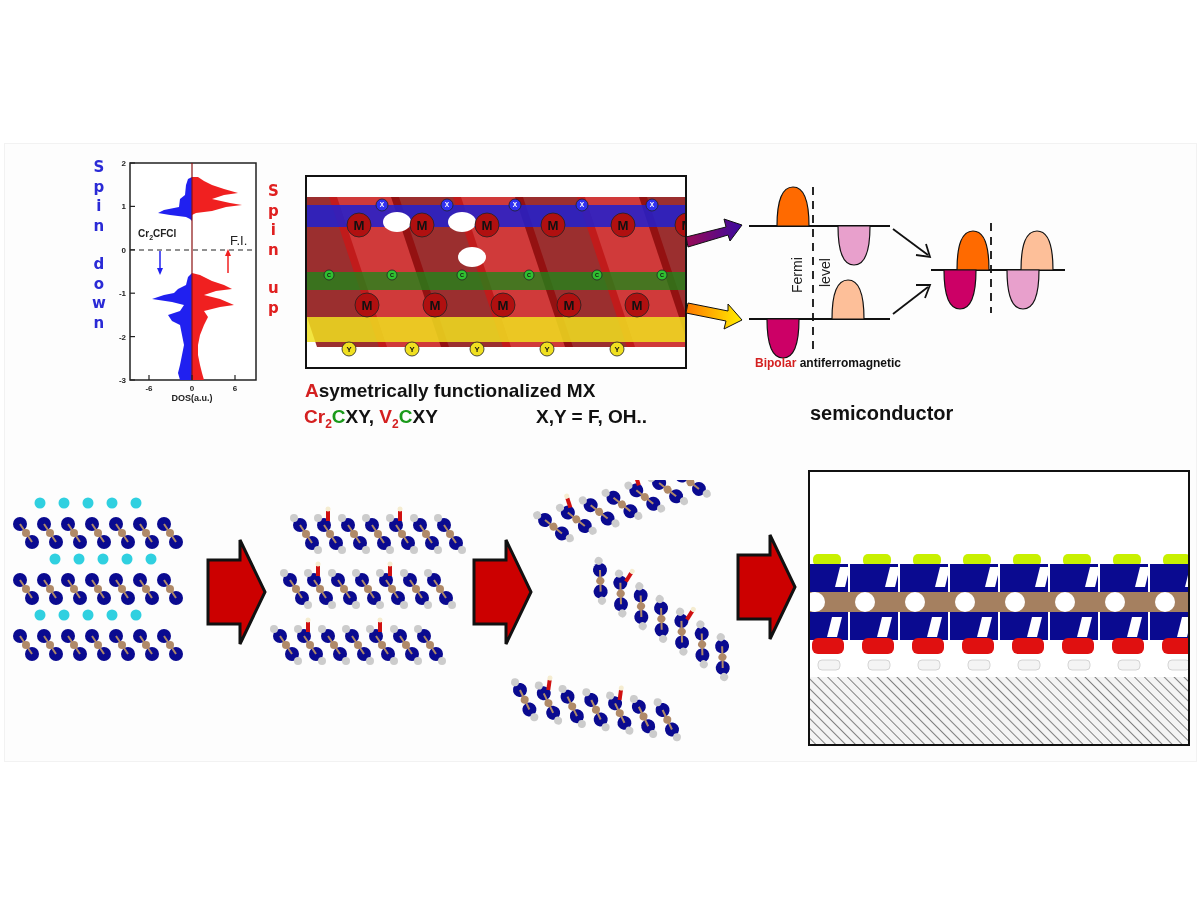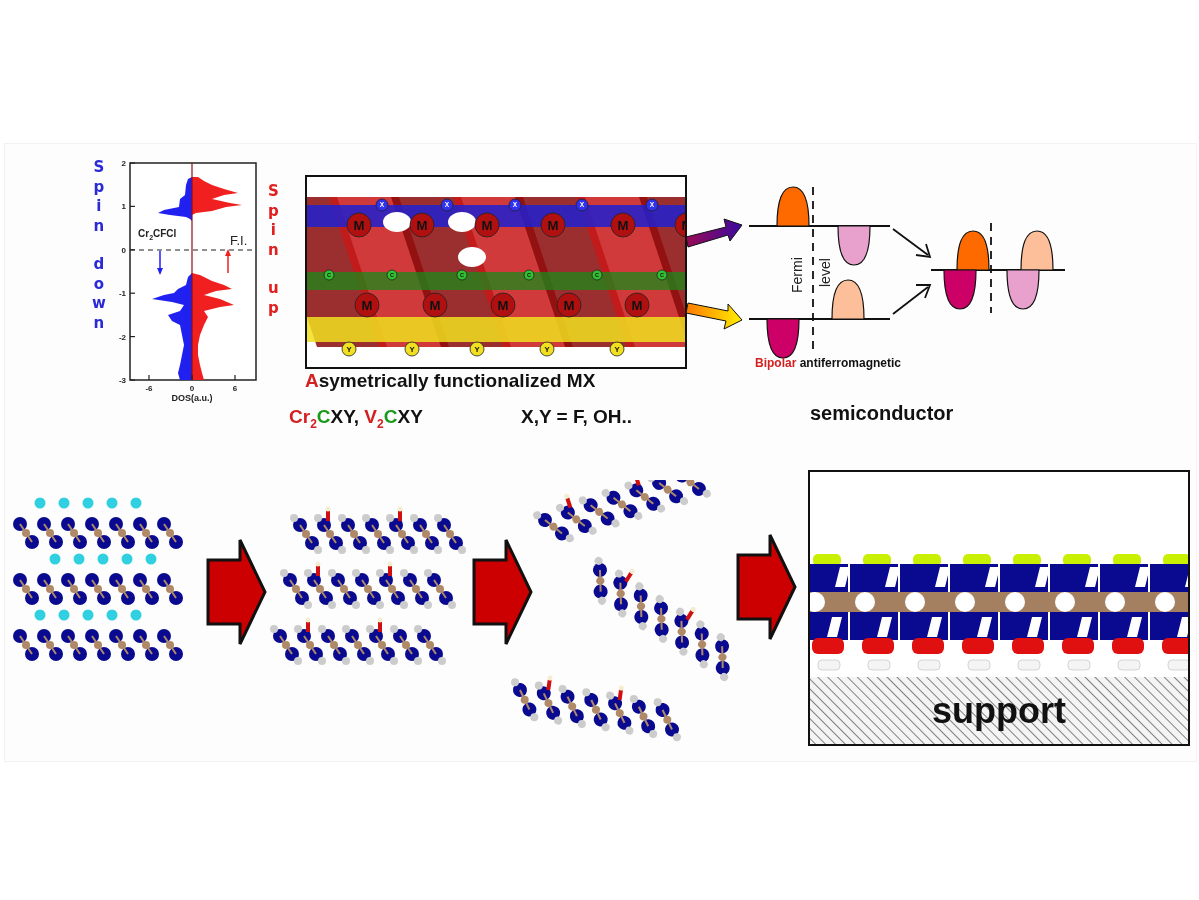--- a/index.html
+++ b/index.html
@@ -210,24 +210,24 @@
         <circle cx="240" cy="172" r="7" fill="#f0e020" stroke="#222" stroke-width="0.8"></circle>
         <text x="240" y="174.8" text-anchor="middle" font-size="7.700000000000001" font-weight="bold" fill="#111" font-family="Liberation Sans, sans-serif">Y</text>
       </g>
       <g>
         <circle cx="310" cy="172" r="7" fill="#f0e020" stroke="#222" stroke-width="0.8"></circle>
         <text x="310" y="174.8" text-anchor="middle" font-size="7.700000000000001" font-weight="bold" fill="#111" font-family="Liberation Sans, sans-serif">Y</text>
       </g>
     </svg>
 </div>
 
-<div class="caption" style="left:305px;top:370px;font-size:19px;text-align:right;">
+<div class="caption" style="left:305px;top:380px;font-size:19px;text-align:right;">
   <span class="cap-red">A</span><span>symetrically functionalized MX</span>
 </div>
-<div class="caption" style="left:289px;top:406px;font-size:19px;width:400px;">
+<div class="caption" style="left:304px;top:406px;font-size:19px;width:400px;">
   <span class="cap-red">Cr</span><sub class="cap-red" style="font-size:12px">2</sub><span class="cap-green">C</span><span>XY, </span><span class="cap-red">V</span><sub class="cap-red" style="font-size:12px">2</sub><span class="cap-green">C</span><span>XY</span>
   <span style="position:absolute;left:232px;">X,Y = F, OH..</span>
 </div>
 
 <svg class="abs" style="left:680px;top:175px" width="420" height="200">
   <defs>
     <linearGradient id="gPurple" x1="0" x2="1">
         <stop offset="0" stop-color="#9a0a55"></stop>
         <stop offset="1" stop-color="#3a0aa0"></stop>
       </linearGradient>
@@ -744,14 +744,13 @@
       <rect x="353" y="82" width="28" height="12" rx="5" fill="#c8f000"></rect>
       <rect x="340" y="92" width="48" height="30" fill="#0a0a90"></rect>
       <polygon points="380,95 390,95 385,115 375,115" fill="#fff"></polygon>
       <rect x="340" y="120" width="50" height="20" fill="#a58060"></rect>
       <circle cx="355" cy="130" r="10" fill="#fff"></circle>
       <rect x="340" y="140" width="48" height="28" fill="#0a0a90"></rect>
       <polygon points="372,145 382,145 377,165 367,165" fill="#fff"></polygon>
       <rect x="352" y="166" width="32" height="16" rx="6" fill="#e01010"></rect>
       <rect x="358" y="188" width="22" height="10" rx="4" fill="#f4f4f4" stroke="#cccccc" stroke-width="0.8"></rect>
     </svg>
-  <div class="support-label">support</div>
 </div>
 
 </body></html>

